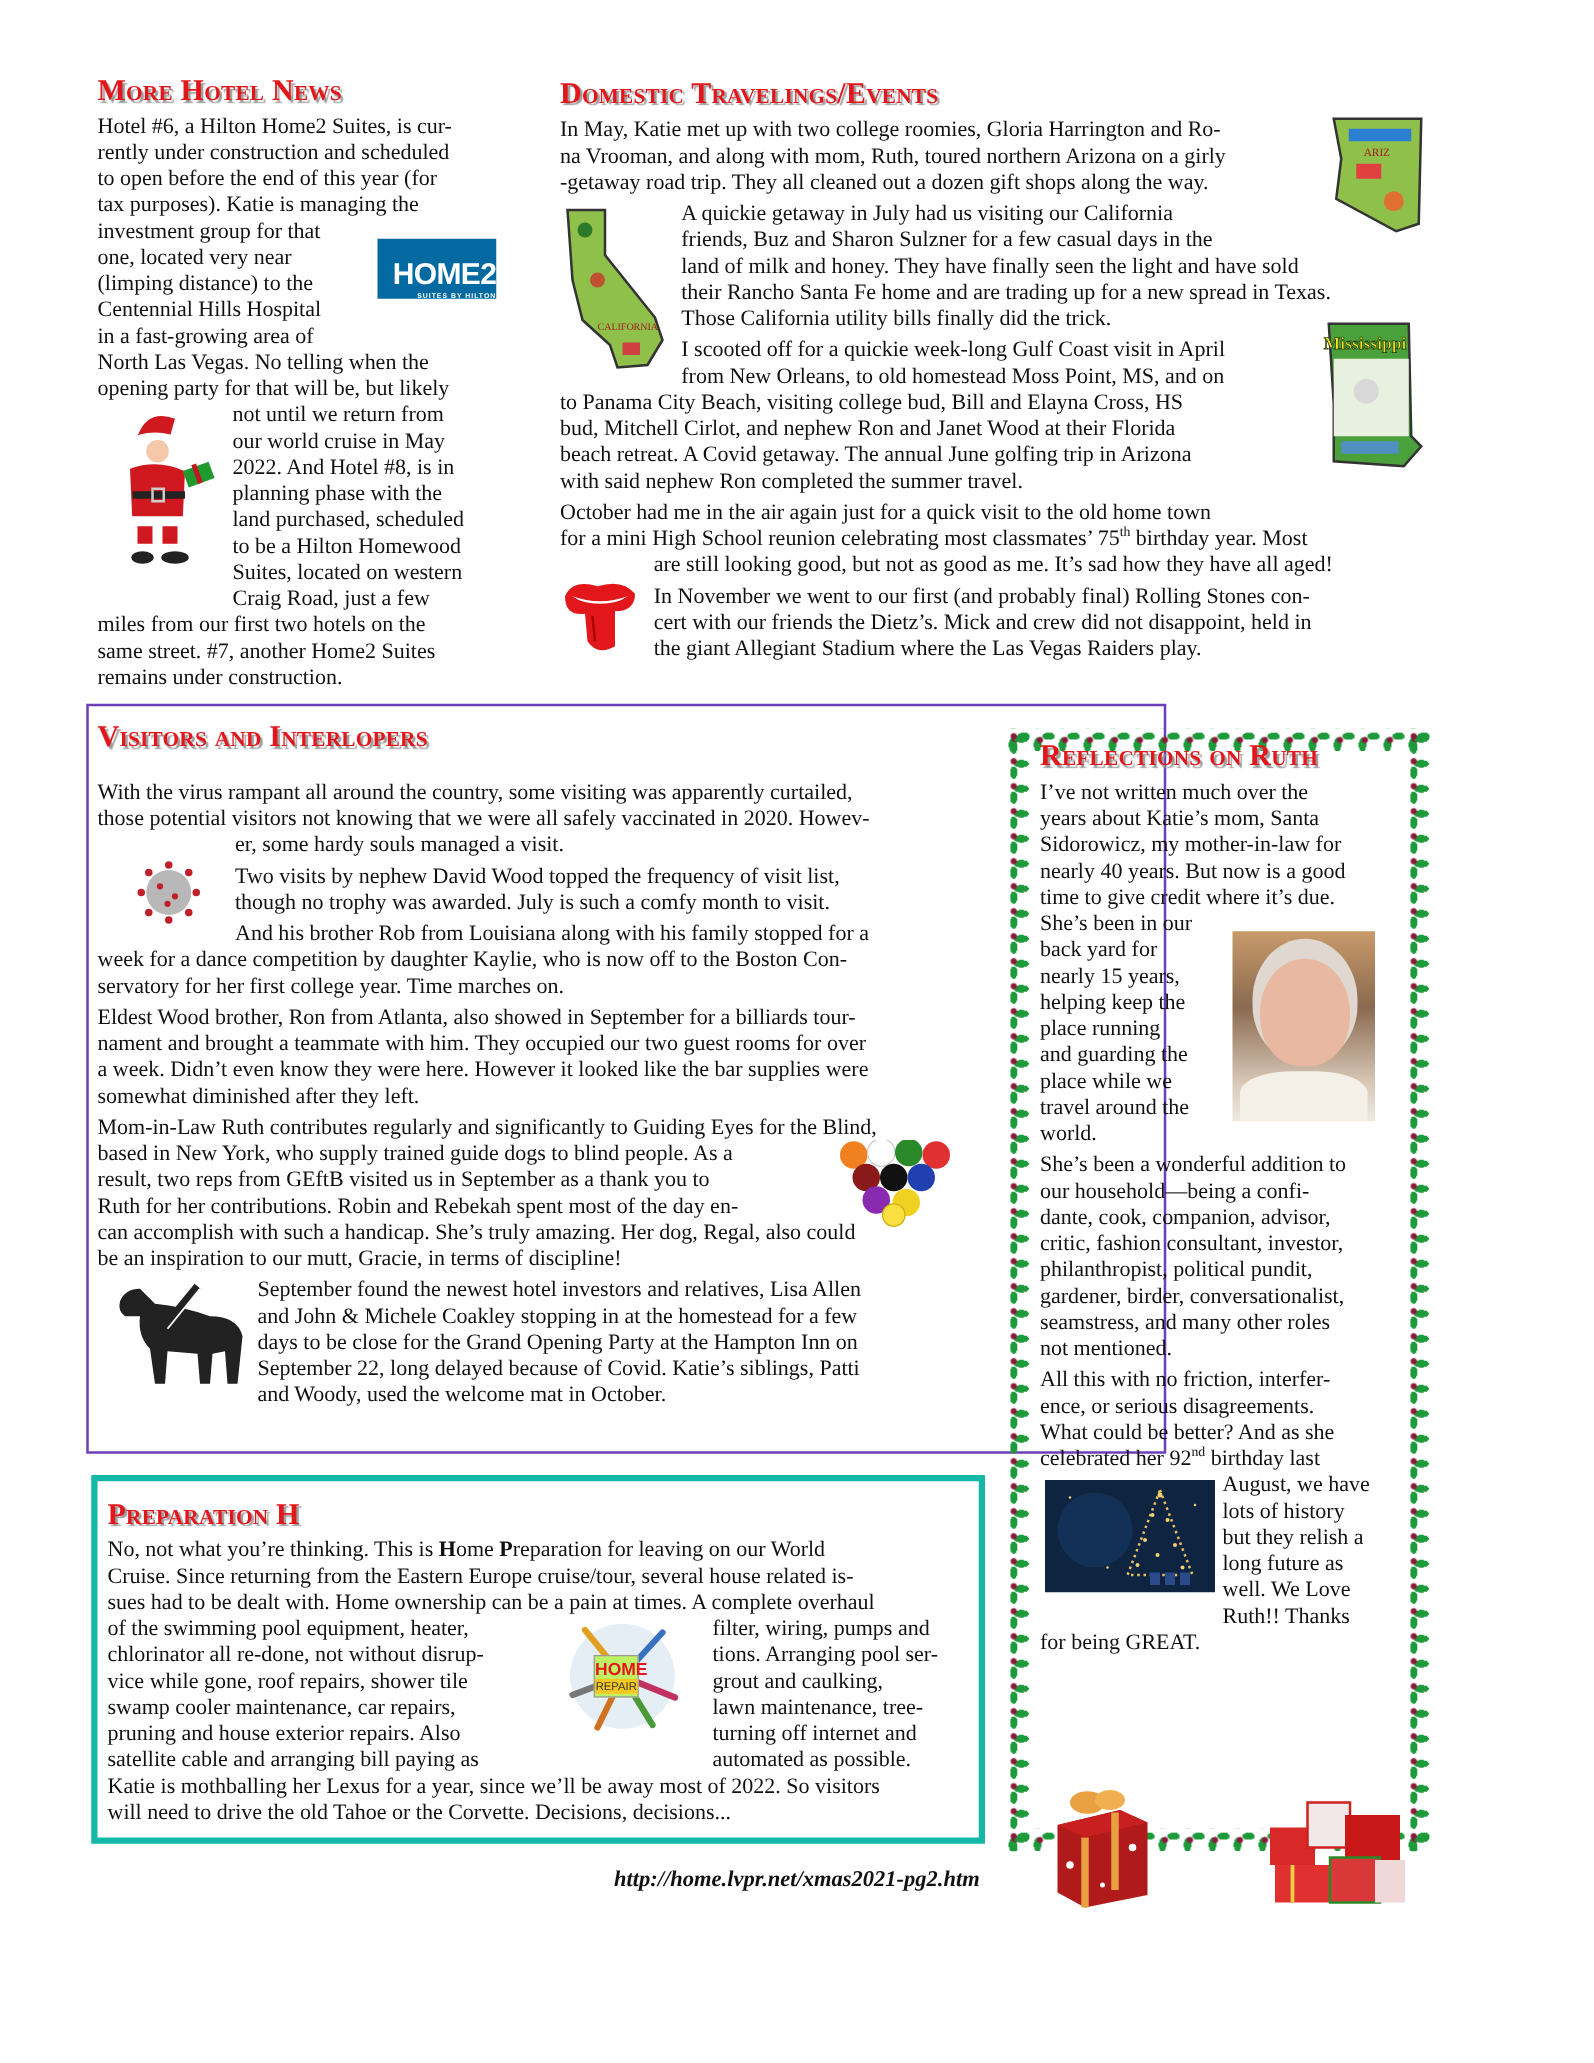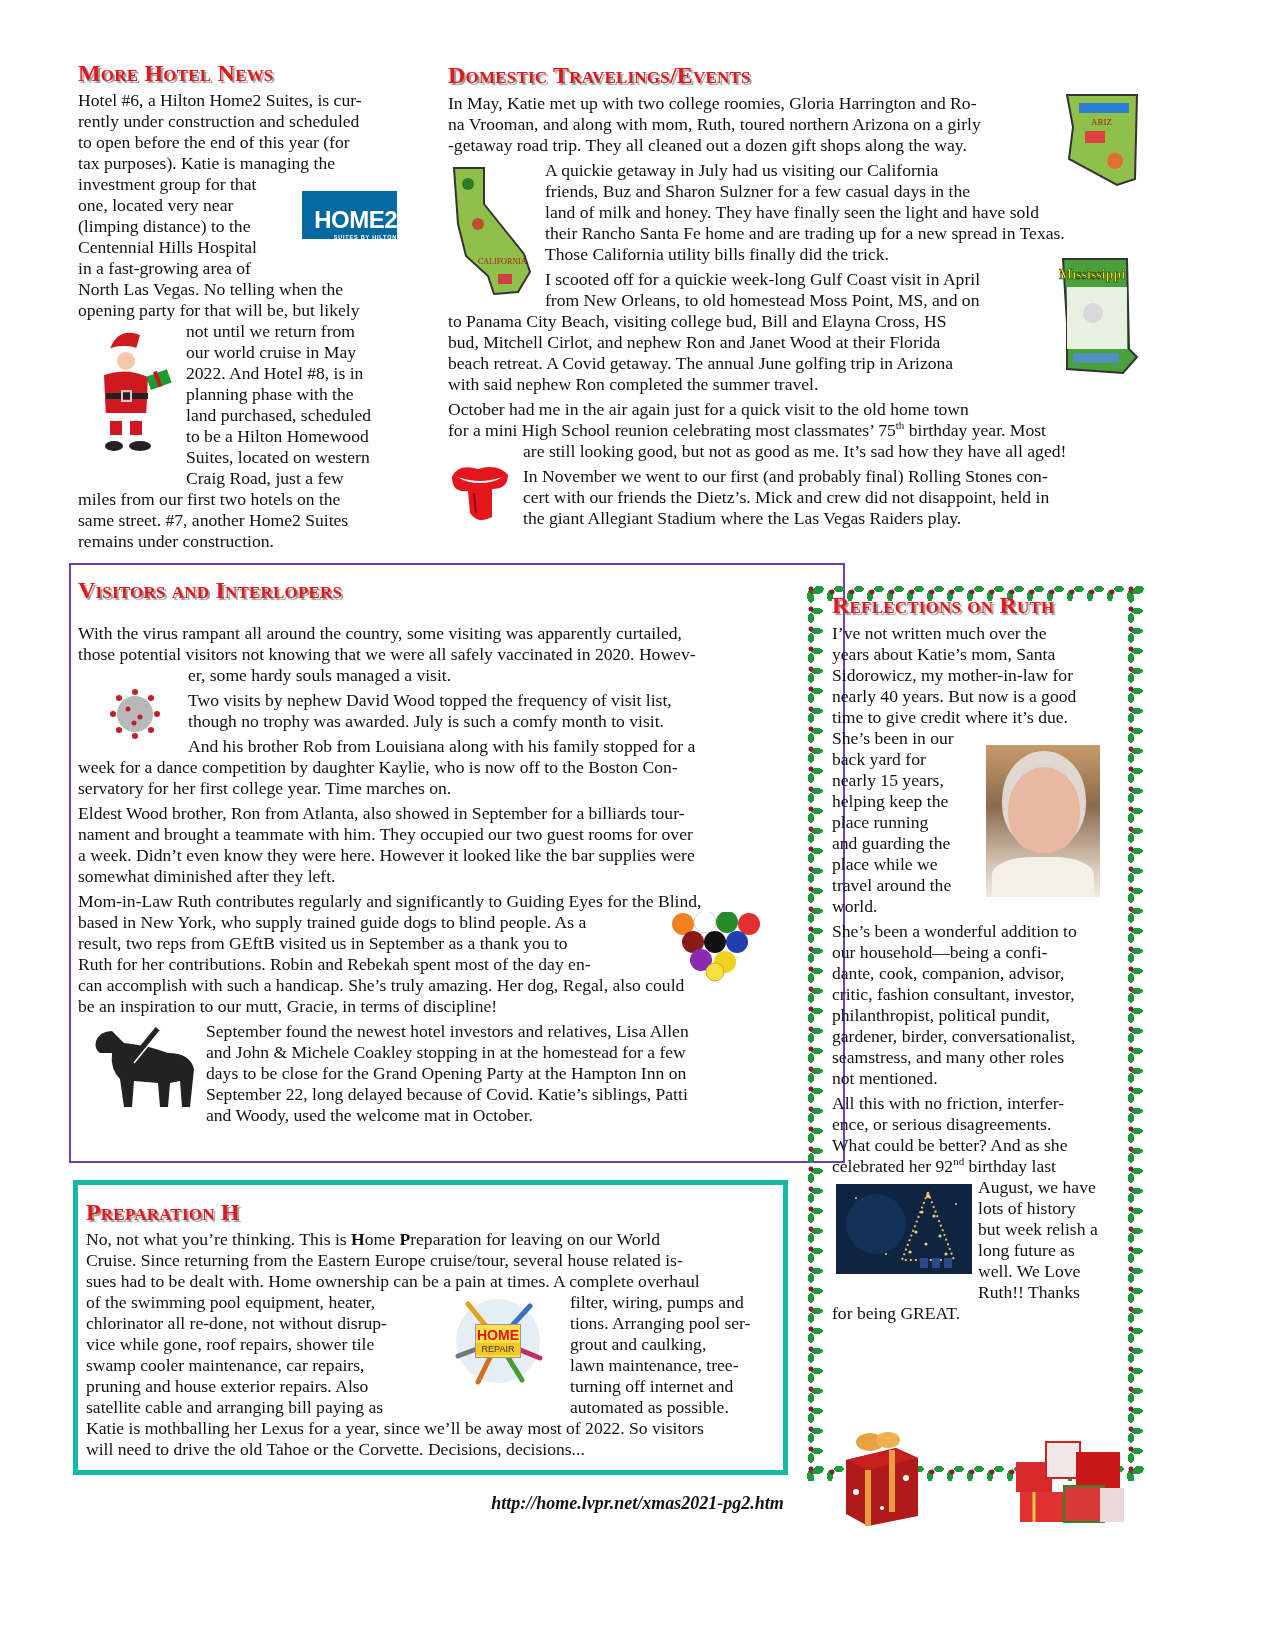--- a/index.html
+++ b/index.html
@@ -121,21 +121,21 @@
         <path d="M26 34 L28 54" stroke="#a00" stroke-width="2"></path>
       </svg>
       <div style="margin-bottom:4px;">are still looking good, but not as good as me. It’s sad how they have all aged!</div>
       <div>In November we went to our first (and probably final) Rolling Stones con-</div>
       <div>cert with our friends the Dietz’s. Mick and crew did not disappoint, held in</div>
       <div>the giant Allegiant Stadium where the Las Vegas Raiders play.</div>
     </div>
   </div>
 </section>
 
-<section class="abs box-purple" style="left:69px; top:563px; width:776px; height:600px; padding:12px 0 0 7px;">
+<section class="abs box-purple" style="left:69px; top:563px; width:864px; height:600px; padding:12px 0 0 7px;">
   <h2 class="heading">Visitors and Interlopers</h2>
   <div style="margin-top:20px;">
     <div>With the virus rampant all around the country, some visiting was apparently curtailed,</div>
     <div>those potential visitors not knowing that we were all safely vaccinated in 2020. Howev-</div>
     <div style="position:relative; padding-left:110px;">
       <svg style="position:absolute; left:30px; top:22px;" width="54" height="54" viewBox="0 0 54 54">
         <circle cx="27" cy="27" r="18" fill="#b8b8b8"></circle>
         <g fill="#c0202a">
           <circle cx="27" cy="5" r="3"></circle>
             <circle cx="27" cy="49" r="3"></circle>
@@ -216,21 +216,21 @@
           <circle cx="50" cy="45" r="42" fill="#e6eef5"></circle>
           <g stroke-width="5" stroke-linecap="round">
             <line x1="50" y1="45" x2="20" y2="8" stroke="#e0a020"></line>
             <line x1="50" y1="45" x2="82" y2="10" stroke="#3a70c0"></line>
             <line x1="50" y1="45" x2="10" y2="60" stroke="#777"></line>
             <line x1="50" y1="45" x2="92" y2="62" stroke="#c03060"></line>
             <line x1="50" y1="45" x2="30" y2="86" stroke="#d07020"></line>
             <line x1="50" y1="45" x2="74" y2="84" stroke="#4a9a3a"></line>
           </g>
         </svg>
-        <div style="position:absolute; left:27px; top:28px; width:46px; height:34px; background:#fde047; border:1px solid #999; text-align:center; font-family:'Liberation Sans',sans-serif;">
+        <div style="position:absolute; left:27px; top:28px; width:36px; height:34px; background:#bef264; border:1px solid #999; text-align:center; font-family:'Liberation Sans',sans-serif;">
           <div style="color:#e3161b; font-weight:bold; font-size:14px; line-height:16px; margin-top:2px;">HOME</div>
           <div style="background:#f5c820; color:#333; font-size:9px; line-height:12px;">REPAIR</div>
         </div>
       </div>
       <div style="position:absolute; left:484px; top:0; width:220px;">
         <div>filter, wiring, pumps and</div>
         <div>tions. Arranging pool ser-</div>
         <div>grout and caulking,</div>
         <div>lawn maintenance, tree-</div>
         <div>turning off internet and</div>
@@ -301,21 +301,21 @@
             <circle cx="20" cy="14" r="1"></circle>
             <circle cx="120" cy="20" r="1"></circle>
             <circle cx="50" cy="70" r="1"></circle>
         </g>
         <rect x="84" y="74" width="8" height="10" fill="#2a4a8a"></rect>
           <rect x="96" y="74" width="8" height="10" fill="#2a4a8a"></rect>
           <rect x="108" y="74" width="8" height="10" fill="#2a4a8a"></rect>
       </svg>
       <div>August, we have</div>
       <div>lots of history</div>
-      <div>but week relish a</div>
+      <div>but they relish a</div>
       <div>long future as</div>
       <div>well. We Love</div>
       <div>Ruth!! Thanks</div>
     </div>
     <div>for being GREAT.</div>
   </div>
 </section>
 
 <svg class="abs" style="left:836px; top:1420px;" width="90" height="108" viewBox="0 0 90 108">
   <path d="M10 40 L60 28 L82 38 L82 96 L32 106 L10 94 Z" fill="#b01a1a"></path>

